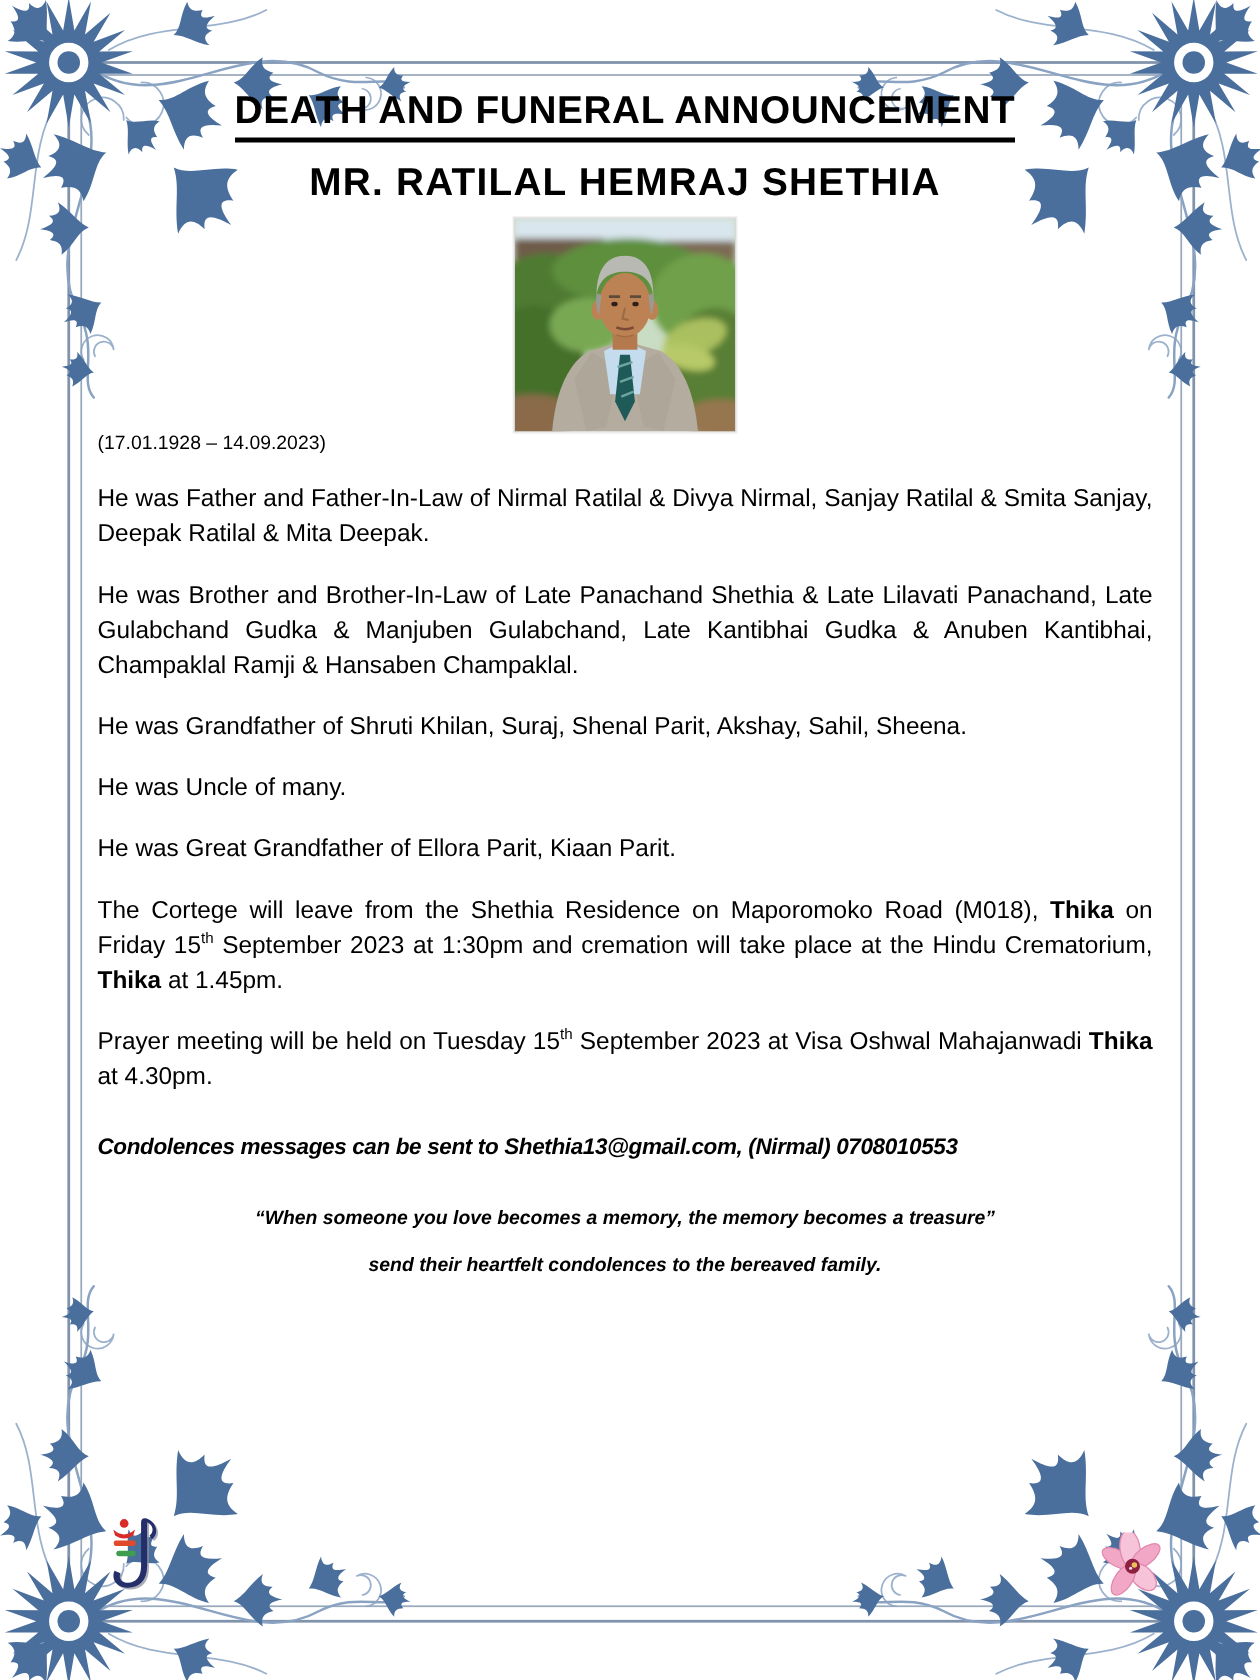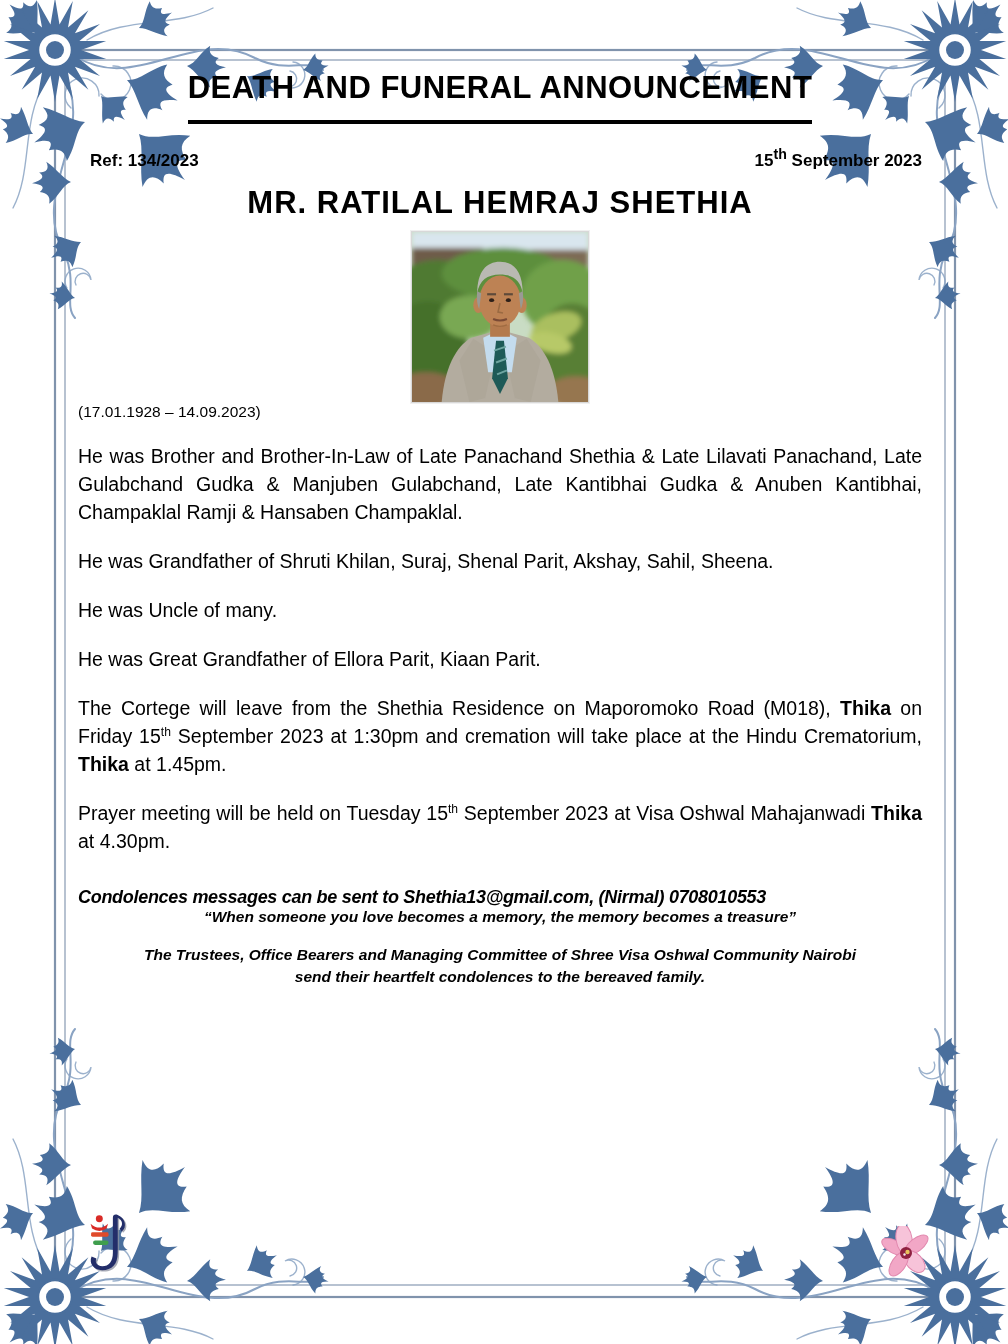--- a/index.html
+++ b/index.html
@@ -24,36 +24,36 @@
   .vine.thin{stroke-width:1.4;opacity:.85;}
   .leaf{fill:var(--border-blue);}
   .sunburst{fill:var(--border-blue);}
   .frame{fill:none;stroke:var(--frame-blue);}
   .content{position:absolute;left:78px;top:70px;width:844px;z-index:2;}
   .doc-title{
     text-align:center;font-size:31px;font-weight:bold;margin:0;
     letter-spacing:.5px;
   }
   .doc-title span{
-    border-bottom:4px solid #000;padding-bottom:14px;display:inline-block;
+    border-bottom:4px solid #000;padding-bottom:4px;display:inline-block;
   }
   .ref-row{display:flex;justify-content:space-between;align-items:baseline;margin-top:22px;font-weight:bold;font-size:17px;}
   .ref-row .ref{padding-left:12px;}
   .deceased-name{text-align:center;font-weight:bold;font-size:31px;margin-top:14px;letter-spacing:1px;}
   .photo-wrap{display:flex;justify-content:center;margin-top:10px;}
   .photo{width:178px;height:172px;border:1px solid #d8d8d8;box-shadow:0 0 0 1px #f0f0f0;}
   .life-dates{text-align:left;font-size:15.5px;}
   .para{font-size:19.5px;line-height:28px;text-align:justify;margin:21px 0 0 0;}
   .para sup{font-size:62%;line-height:0;}
   .condolence{
     text-align:left;font-weight:bold;font-style:italic;font-size:18px;
     margin-top:32px;letter-spacing:-0.3px;
   }
   .quote{
-    text-align:center;font-weight:bold;font-style:italic;font-size:15.5px;
+    text-align:center;font-weight:bold;font-style:italic;font-size:15.5px;margin-top:38px;
   }
   .committee{
     text-align:center;font-weight:bold;font-style:italic;font-size:15.5px;margin-top:18px;line-height:22px;
   }
   .om{text-align:center;font-weight:bold;font-size:16.5px;margin-top:26px;letter-spacing:.2px;}
   .logo{position:absolute;left:88px;top:1212px;width:42px;height:62px;z-index:3;}
   .orchid{position:absolute;left:881px;top:1226px;width:50px;height:52px;z-index:3;}
   .j-navy{fill:var(--logo-navy);}
   .j-shadow{fill:#8d92a0;opacity:.75;}
   .l-red{fill:var(--logo-red);}
@@ -101,24 +101,20 @@
 
   <use href="#cornerOrn" transform="translate(55,50)"></use>
   <use href="#cornerOrn" transform="translate(955,50) scale(-1,1)"></use>
   <use href="#cornerOrn" transform="translate(55,1297) scale(1,-1)"></use>
   <use href="#cornerOrn" transform="translate(955,1297) scale(-1,-1)"></use>
 </svg>
 
 <div class="content">
   <h1 class="doc-title"><span>DEATH AND FUNERAL ANNOUNCEMENT</span></h1>
 
-  <div class="ref-row">
-    <span class="ref">Ref: 134/2023</span>
-    <span class="date"><b><span>15</span><sup>th</sup><span> September 2023</span></b></span>
-  </div>
 
   <div class="deceased-name">MR. RATILAL HEMRAJ SHETHIA</div>
 
   <div class="photo-wrap">
 
     <svg class="photo" viewBox="0 0 178 172" xmlns="http://www.w3.org/2000/svg">
       <defs>
           <filter id="soft" x="-20%" y="-20%" width="140%" height="140%">
             <feGaussianBlur stdDeviation="2.6"></feGaussianBlur>
           </filter>
@@ -162,34 +158,34 @@
         <path d="M89 72 L87 81 L92 82" fill="none" stroke="#9a6a42" stroke-width="1.6"></path>
         <path d="M82 88 Q89 91 96 88" fill="none" stroke="#7a4a35" stroke-width="2"></path>
         <path d="M82 94 Q89 97 96 94" fill="none" stroke="#a06c42" stroke-width="1.2"></path>
       </g>
     </svg>
   </div>
 
   <div class="life-dates">(17.01.1928 – 14.09.2023)</div>
 
   <div>
+      <p class="para"><span>He was Father and Father-In-Law of Nirmal Ratilal &amp; Divya Nirmal, Sanjay Ratilal &amp; Smita Sanjay, Deepak Ratilal &amp; Mita Deepak.</span></p>
       <p class="para"><span>He was Brother and Brother-In-Law of Late Panachand Shethia &amp; Late Lilavati Panachand, Late Gulabchand Gudka &amp; Manjuben Gulabchand, Late Kantibhai Gudka &amp; Anuben Kantibhai, Champaklal Ramji &amp; Hansaben Champaklal.</span></p>
       <p class="para"><span>He was Grandfather of Shruti Khilan, Suraj, Shenal Parit, Akshay, Sahil, Sheena.</span></p>
       <p class="para"><span>He was Uncle of many.</span></p>
       <p class="para"><span>He was Great Grandfather of Ellora Parit, Kiaan Parit.</span></p>
       <p class="para"><span>The Cortege will leave from the Shethia Residence on Maporomoko Road (M018), </span><b>Thika</b><span> on Friday 15</span><sup>th</sup><span> September 2023 at 1:30pm and cremation will take place at the Hindu Crematorium, </span><b>Thika</b><span> at 1.45pm.</span></p>
       <p class="para"><span>Prayer meeting will be held on Tuesday 15</span><sup>th</sup><span> September 2023 at Visa Oshwal Mahajanwadi </span><b>Thika</b><span> at 4.30pm.</span></p>
     </div>
 
   <div class="condolence">Condolences messages can be sent to Shethia13@gmail.com, (Nirmal) 0708010553</div>
 
   <div class="quote">“When someone you love becomes a memory, the memory becomes a treasure”</div>
 
   <div class="committee">
-    <div>The Trustees, Office Bearers and Managing Committee of Shree Visa Oshwal Community Nairobi</div>
     <div>send their heartfelt condolences to the bereaved family.</div>
   </div>
 
 </div>
 
 <svg class="logo" viewBox="0 0 42 64" xmlns="http://www.w3.org/2000/svg">
   <path class="j-shadow" d="M31.5 4.5 C39.5 7.5 41.5 17.5 35.5 21.5 L33.5 18.5 C37.5 15.5 36.5 9.5 31.5 7.5 L31.5 43.5 C31.5 55.5 25.5 61.5 15.5 61.5 C6.5 61.5 1.5 54.5 4.5 47.5 L9.5 49.5 C7.5 53.5 10.5 57.5 15.5 57.5 C22.5 57.5 26.5 52.5 26.5 43.5 L26.5 7.5 C26.5 4.5 28.5 3.5 31.5 4.5 Z"></path>
   <path class="j-navy" d="M30 3 C38 6 40 16 34 20 L32 17 C36 14 35 8 30 6 L30 42 C30 54 24 60 14 60 C5 60 0 53 3 46 L8 48 C6 52 9 56 14 56 C21 56 25 51 25 42 L25 6 C25 3 27 2 30 3 Z"></path>
   <circle class="l-red" cx="11" cy="7" r="3.6"></circle>
   <path class="l-red" d="M2 12 Q11 20 20 12 L18.5 17 Q11 22 3.5 17 Z"></path>

